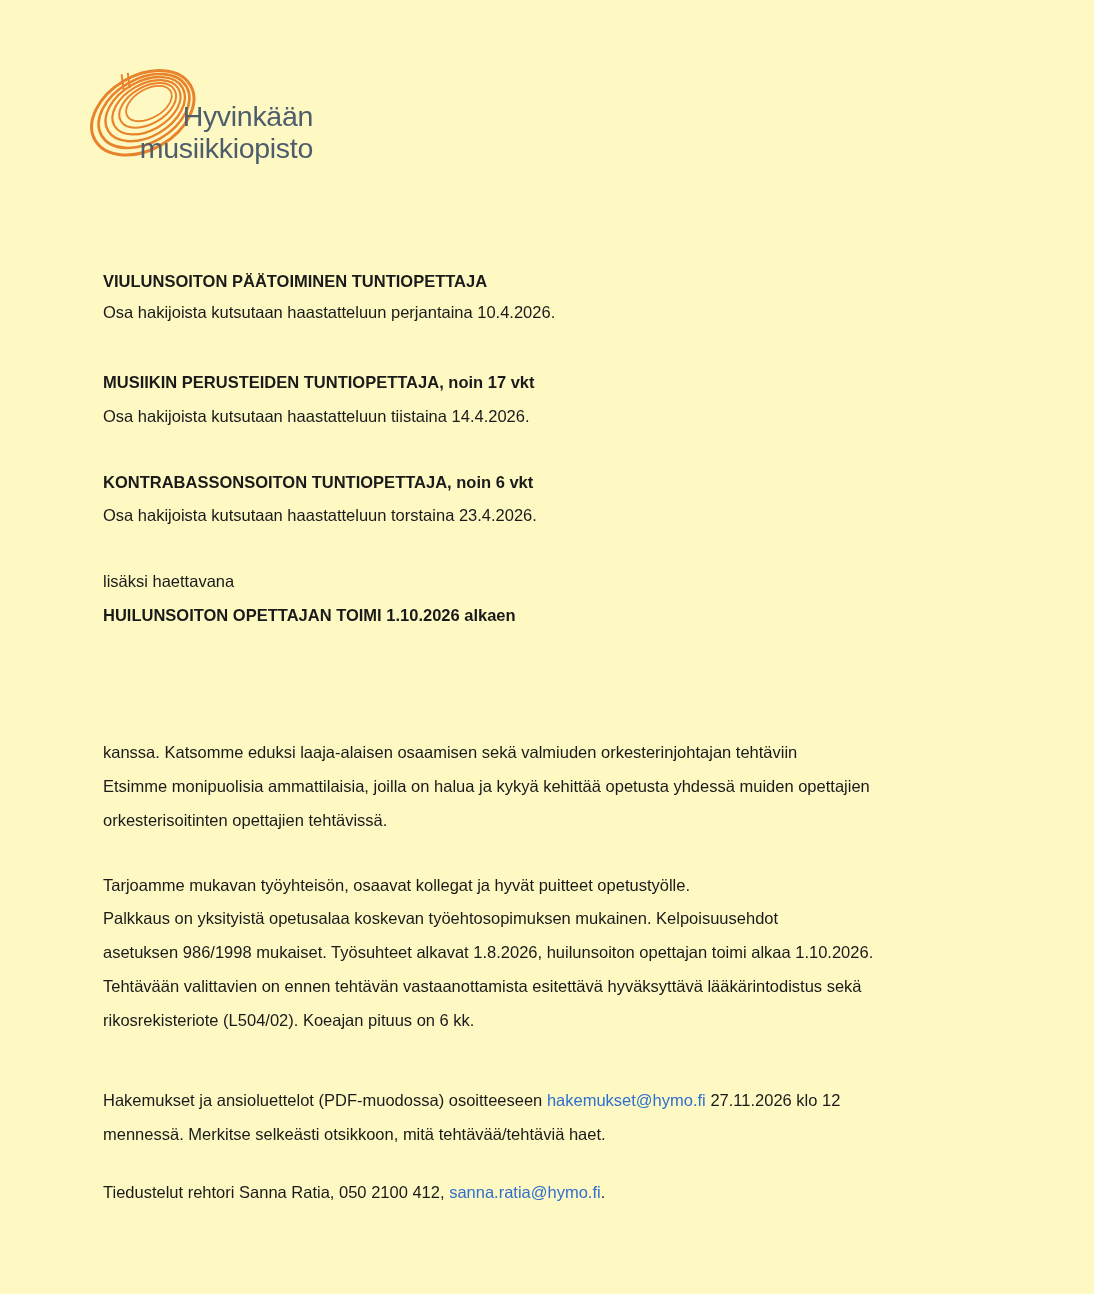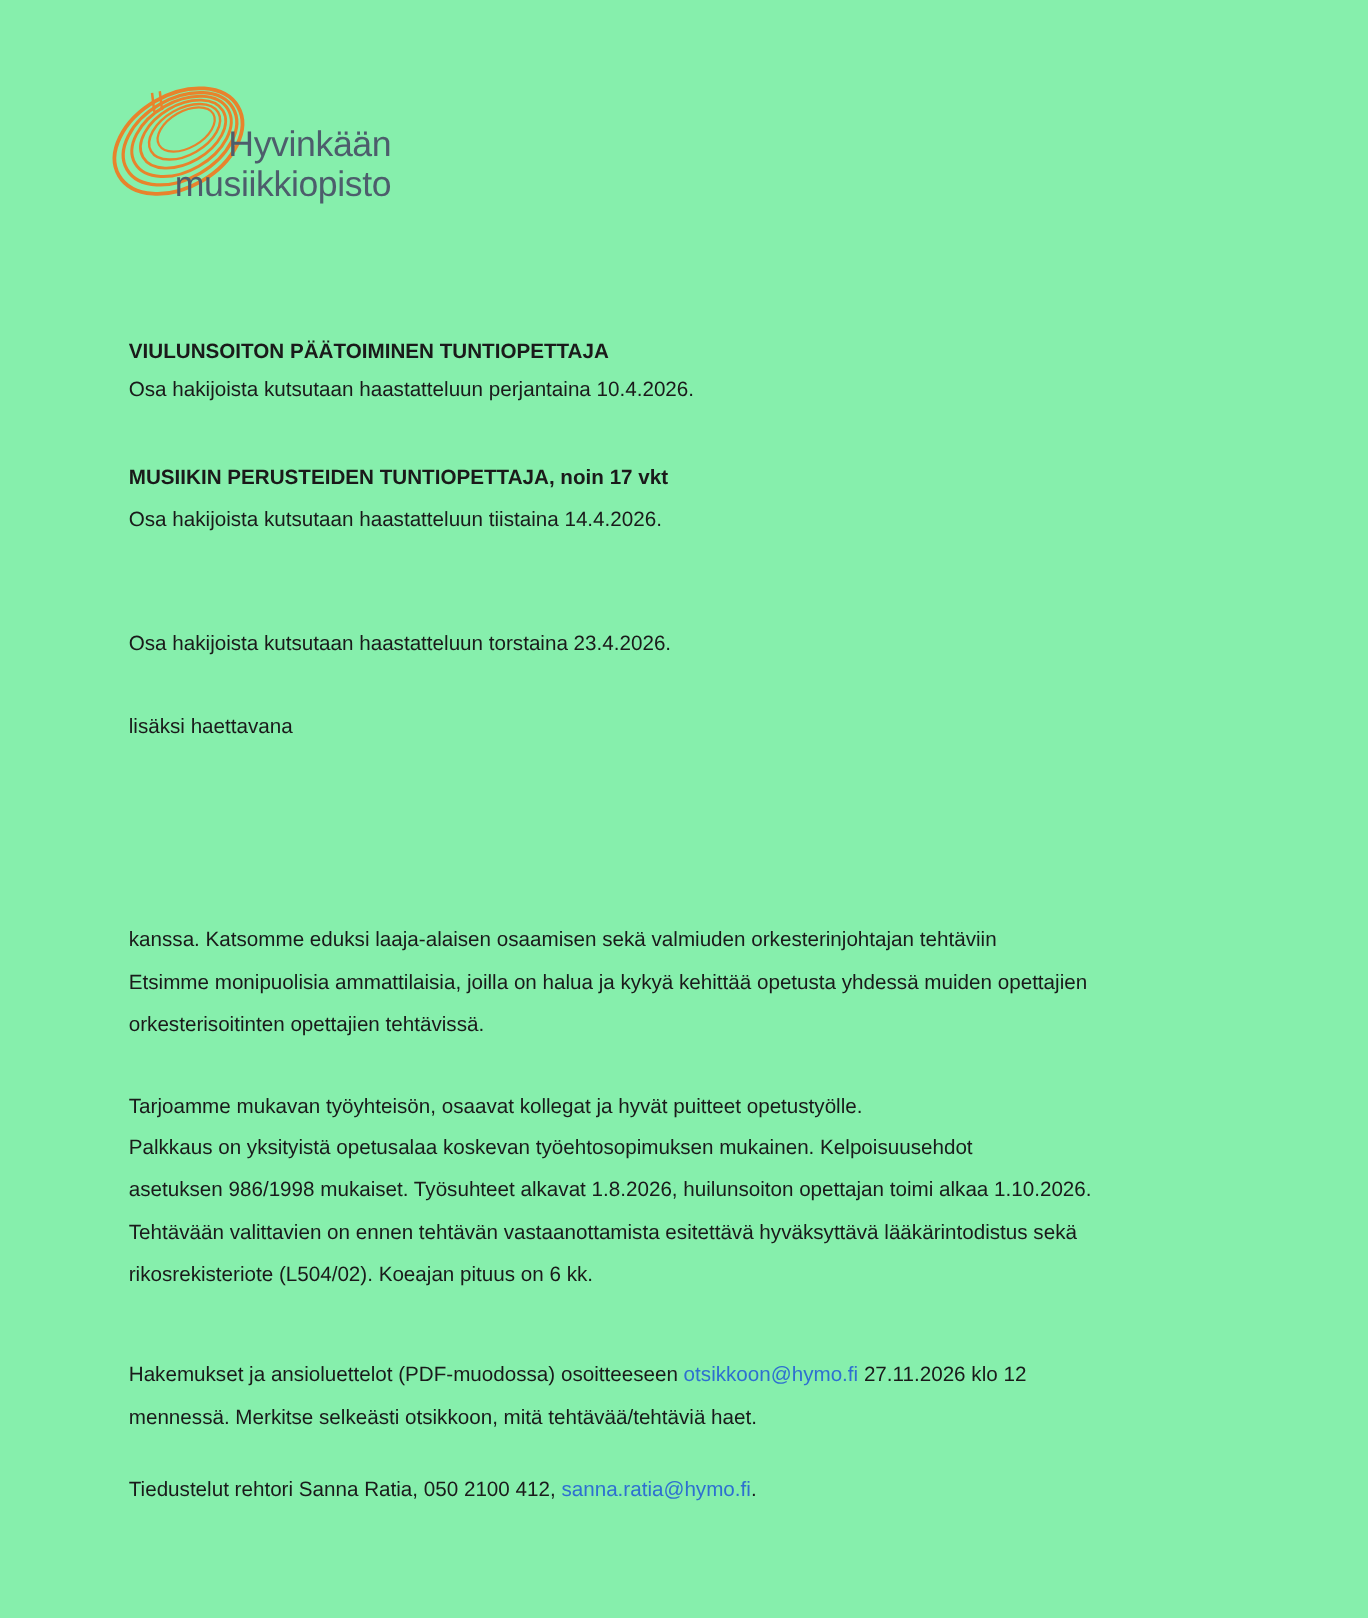--- a/index.html
+++ b/index.html
@@ -1,20 +1,20 @@
 <!DOCTYPE html>
 <html style="--accent: #e8832c; --logo-text: #4d5d6c; --link: #2e6fd0; --text: #1a1a1a;"><head>
 <meta charset="utf-8">
 <style>
   html, body { margin: 0; padding: 0; background: #ffffff; }
   .page {
     position: relative;
     width: 1094px;
     height: 1294px;
-    background: #86efac;
+    background: #fef9c3;
     font-family: "Liberation Sans", sans-serif;
     font-size: 16.5px;
     line-height: 34px;
     color: var(--text, #1a1a1a);
     overflow: hidden;
   }
   .block {
     position: absolute;
     left: 103px;
     margin: 0;
@@ -73,41 +73,43 @@
     </div>
   </div>
 
 
   <p class="block bold" style="top:264px">VIULUNSOITON PÄÄTOIMINEN TUNTIOPETTAJA</p>
   <p class="block" style="top:295px">Osa hakijoista kutsutaan haastatteluun perjantaina 10.4.2026.</p>
 
   <p class="block bold" style="top:365px">MUSIIKIN PERUSTEIDEN TUNTIOPETTAJA, noin 17 vkt</p>
   <p class="block" style="top:399px">Osa hakijoista kutsutaan haastatteluun tiistaina 14.4.2026.</p>
 
+  <p class="block bold" style="top:465px">KONTRABASSONSOITON TUNTIOPETTAJA, noin 6 vkt</p>
   <p class="block" style="top:498px">Osa hakijoista kutsutaan haastatteluun torstaina 23.4.2026.</p>
 
   <p class="block" style="top:564px">lisäksi haettavana</p>
+  <p class="block bold" style="top:598px">HUILUNSOITON OPETTAJAN TOIMI 1.10.2026 alkaen</p>
 
   <div class="block" style="top:735px">
     <div>kanssa. Katsomme eduksi laaja-alaisen osaamisen sekä valmiuden orkesterinjohtajan tehtäviin</div>
     <div>Etsimme monipuolisia ammattilaisia, joilla on halua ja kykyä kehittää opetusta yhdessä muiden opettajien</div>
     <div>orkesterisoitinten opettajien tehtävissä.</div>
   </div>
 
   <p class="block" style="top:868px">Tarjoamme mukavan työyhteisön, osaavat kollegat ja hyvät puitteet opetustyölle.</p>
 
   <div class="block" style="top:901px">
     <div>Palkkaus on yksityistä opetusalaa koskevan työehtosopimuksen mukainen. Kelpoisuusehdot</div>
     <div>asetuksen 986/1998 mukaiset. Työsuhteet alkavat 1.8.2026, huilunsoiton opettajan toimi alkaa 1.10.2026.</div>
     <div>Tehtävään valittavien on ennen tehtävän vastaanottamista esitettävä hyväksyttävä lääkärintodistus sekä</div>
     <div>rikosrekisteriote (L504/02). Koeajan pituus on 6 kk.</div>
   </div>
 
   <div class="block" style="top:1083px">
-    <div><span>Hakemukset ja ansioluettelot (PDF-muodossa) osoitteeseen </span><a class="link">otsikkoon@hymo.fi</a><span> 27.11.2026 klo 12</span></div>
+    <div><span>Hakemukset ja ansioluettelot (PDF-muodossa) osoitteeseen </span><a class="link">hakemukset@hymo.fi</a><span> 27.11.2026 klo 12</span></div>
     <div>mennessä. Merkitse selkeästi otsikkoon, mitä tehtävää/tehtäviä haet.</div>
   </div>
 
   <div class="block" style="top:1175px">
     <span>Tiedustelut rehtori Sanna Ratia, 050 2100 412, </span><a class="link underline">sanna.ratia@hymo.fi</a><span>.</span>
   </div>
 
 </div>
 
 </body></html>

